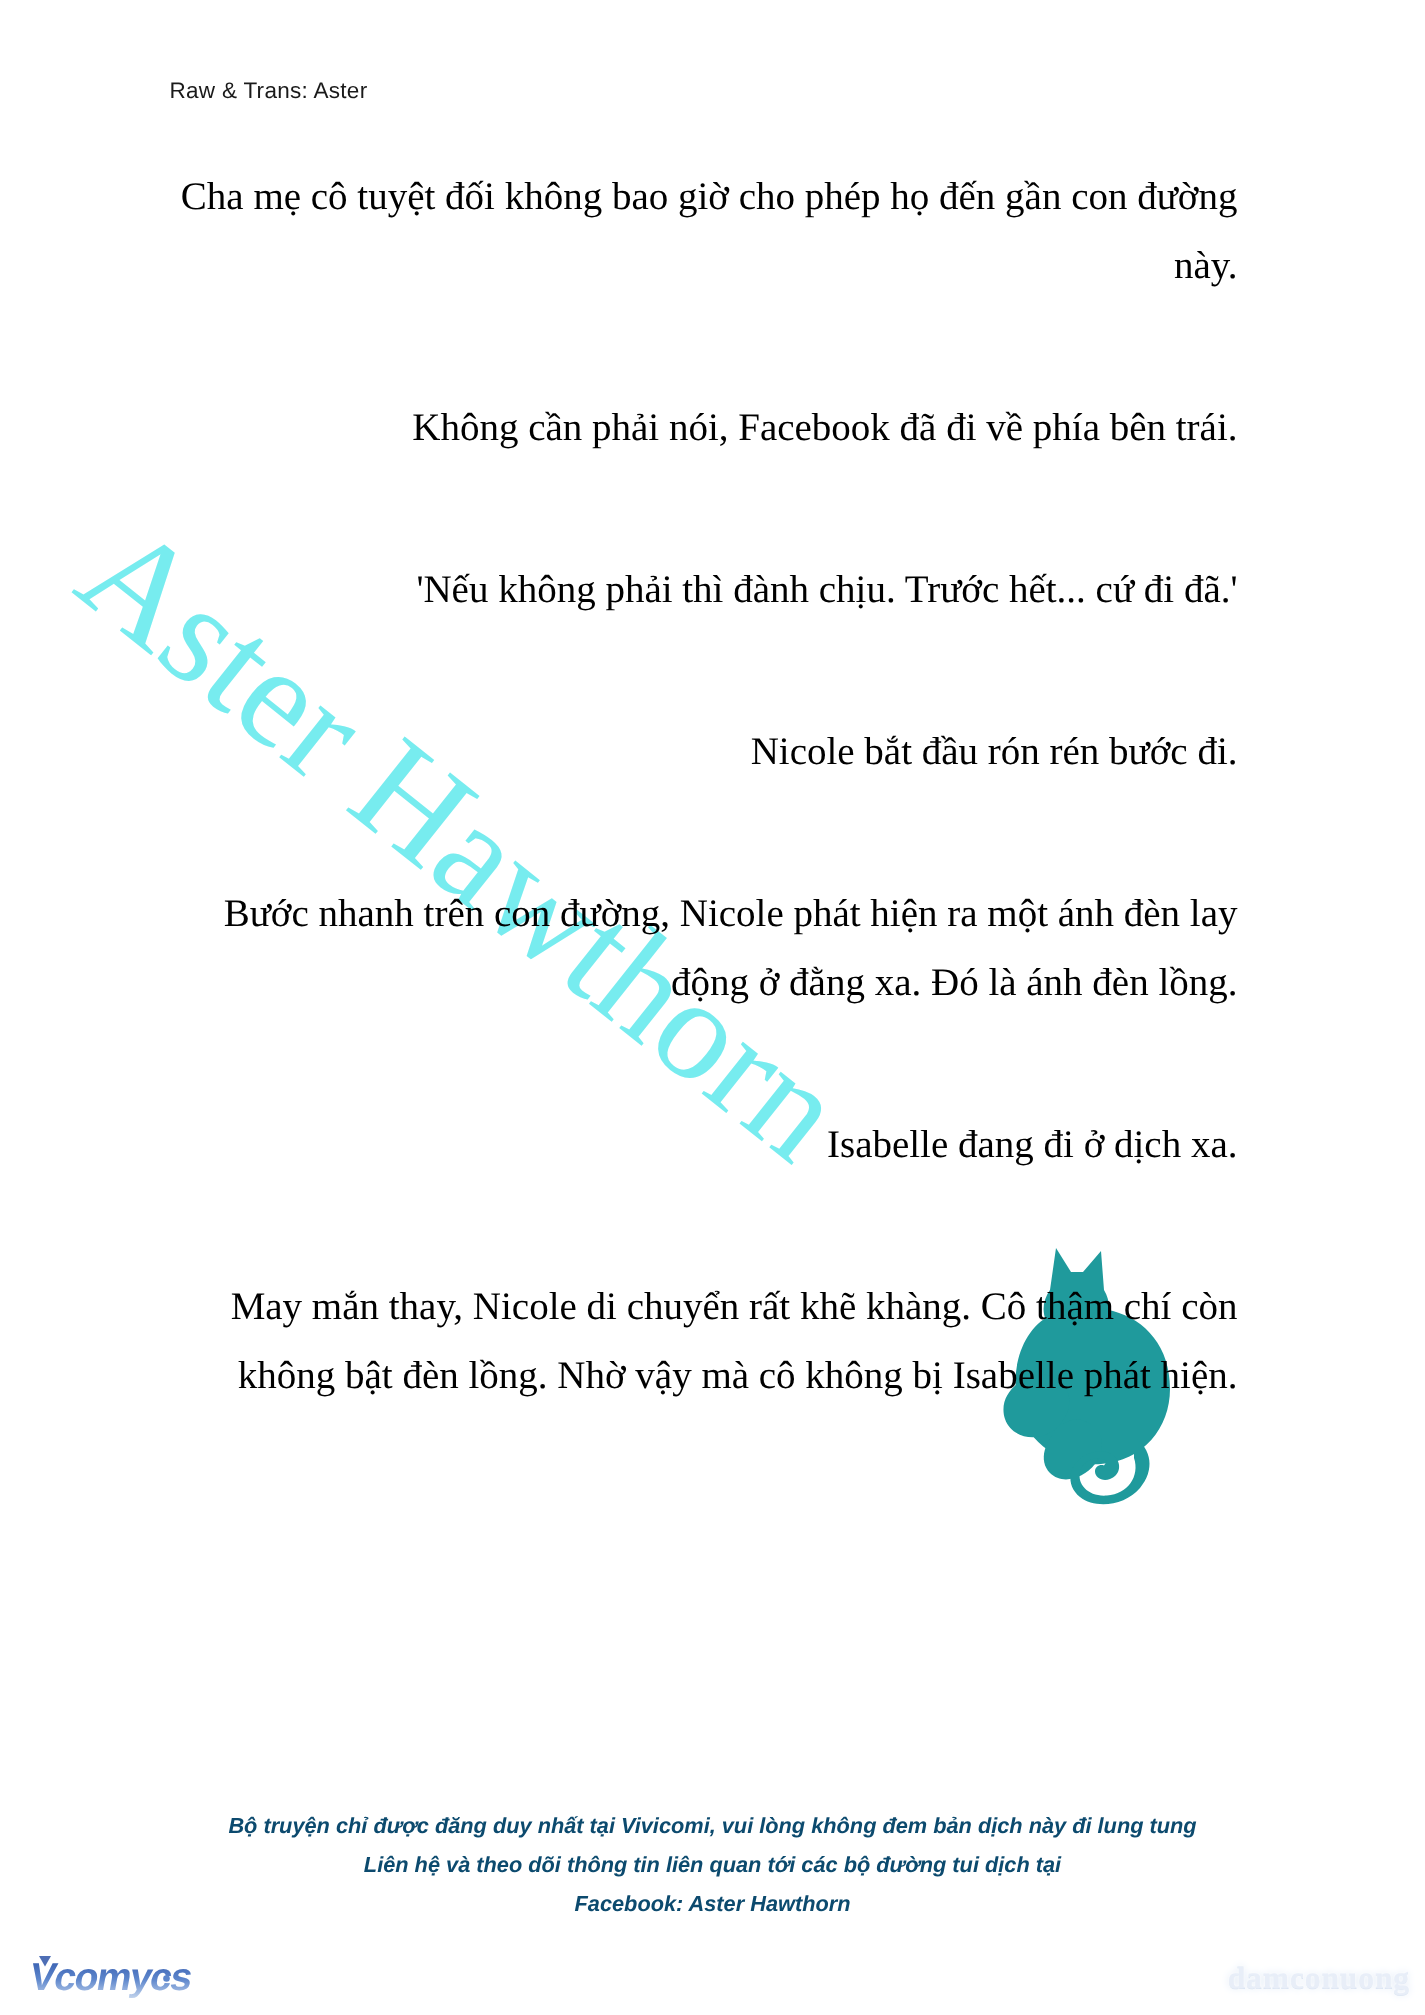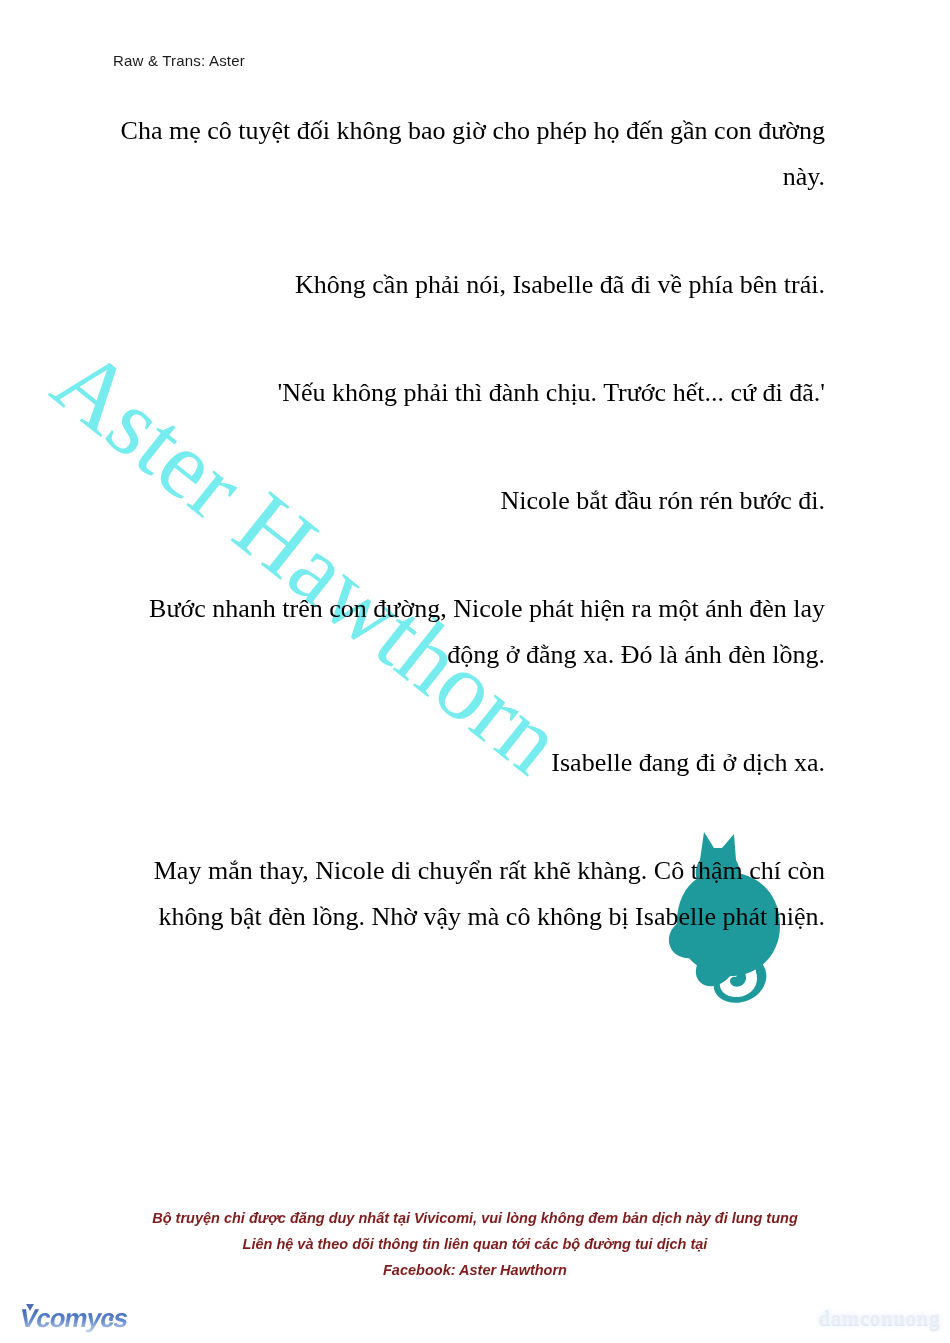--- a/index.html
+++ b/index.html
@@ -93,21 +93,21 @@
     top: 1205px;
     text-align: center;
     z-index: 3;
   }
   .footer-line {
     font-family: "Liberation Sans", "DejaVu Sans", sans-serif;
     font-style: italic;
     font-weight: bold;
     font-size: 14.5px;
     line-height: 26px;
-    color: #7f1d1d;
+    color: #0c4a6e;
     white-space: nowrap;
   }
 
   
   #brand-logo {
     position: absolute;
     left: 10px;
     bottom: 6px;
     width: 140px;
     height: 40px;
@@ -175,21 +175,21 @@
                  L78 148
                  C70 144 62 148 60 155
                  C58 164 66 172 78 171
                  C92 170 100 158 96 146 Z"></path>
       </g>
     </svg>
   </div>
 
   <div id="body-text">
     <p class="story-paragraph">Cha mẹ cô tuyệt đối không bao giờ cho phép họ đến gần con đường này.</p>
-    <p class="story-paragraph">Không cần phải nói, Isabelle đã đi về phía bên trái.</p>
+    <p class="story-paragraph">Không cần phải nói, Facebook đã đi về phía bên trái.</p>
     <p class="story-paragraph">'Nếu không phải thì đành chịu. Trước hết... cứ đi đã.'</p>
     <p class="story-paragraph">Nicole bắt đầu rón rén bước đi.</p>
     <p class="story-paragraph">Bước nhanh trên con đường, Nicole phát hiện ra một ánh đèn lay động ở đằng xa. Đó là ánh đèn lồng.</p>
     <p class="story-paragraph">Isabelle đang đi ở dịch xa.</p>
     <p class="story-paragraph">May mắn thay, Nicole di chuyển rất khẽ khàng. Cô thậm chí còn không bật đèn lồng. Nhờ vậy mà cô không bị Isabelle phát hiện.</p>
   </div>
 
   <div id="footer-notice">
     <div class="footer-line">Bộ truyện chỉ được đăng duy nhất tại Vivicomi, vui lòng không đem bản dịch này đi lung tung</div>
     <div class="footer-line">Liên hệ và theo dõi thông tin liên quan tới các bộ đường tui dịch tại</div>

